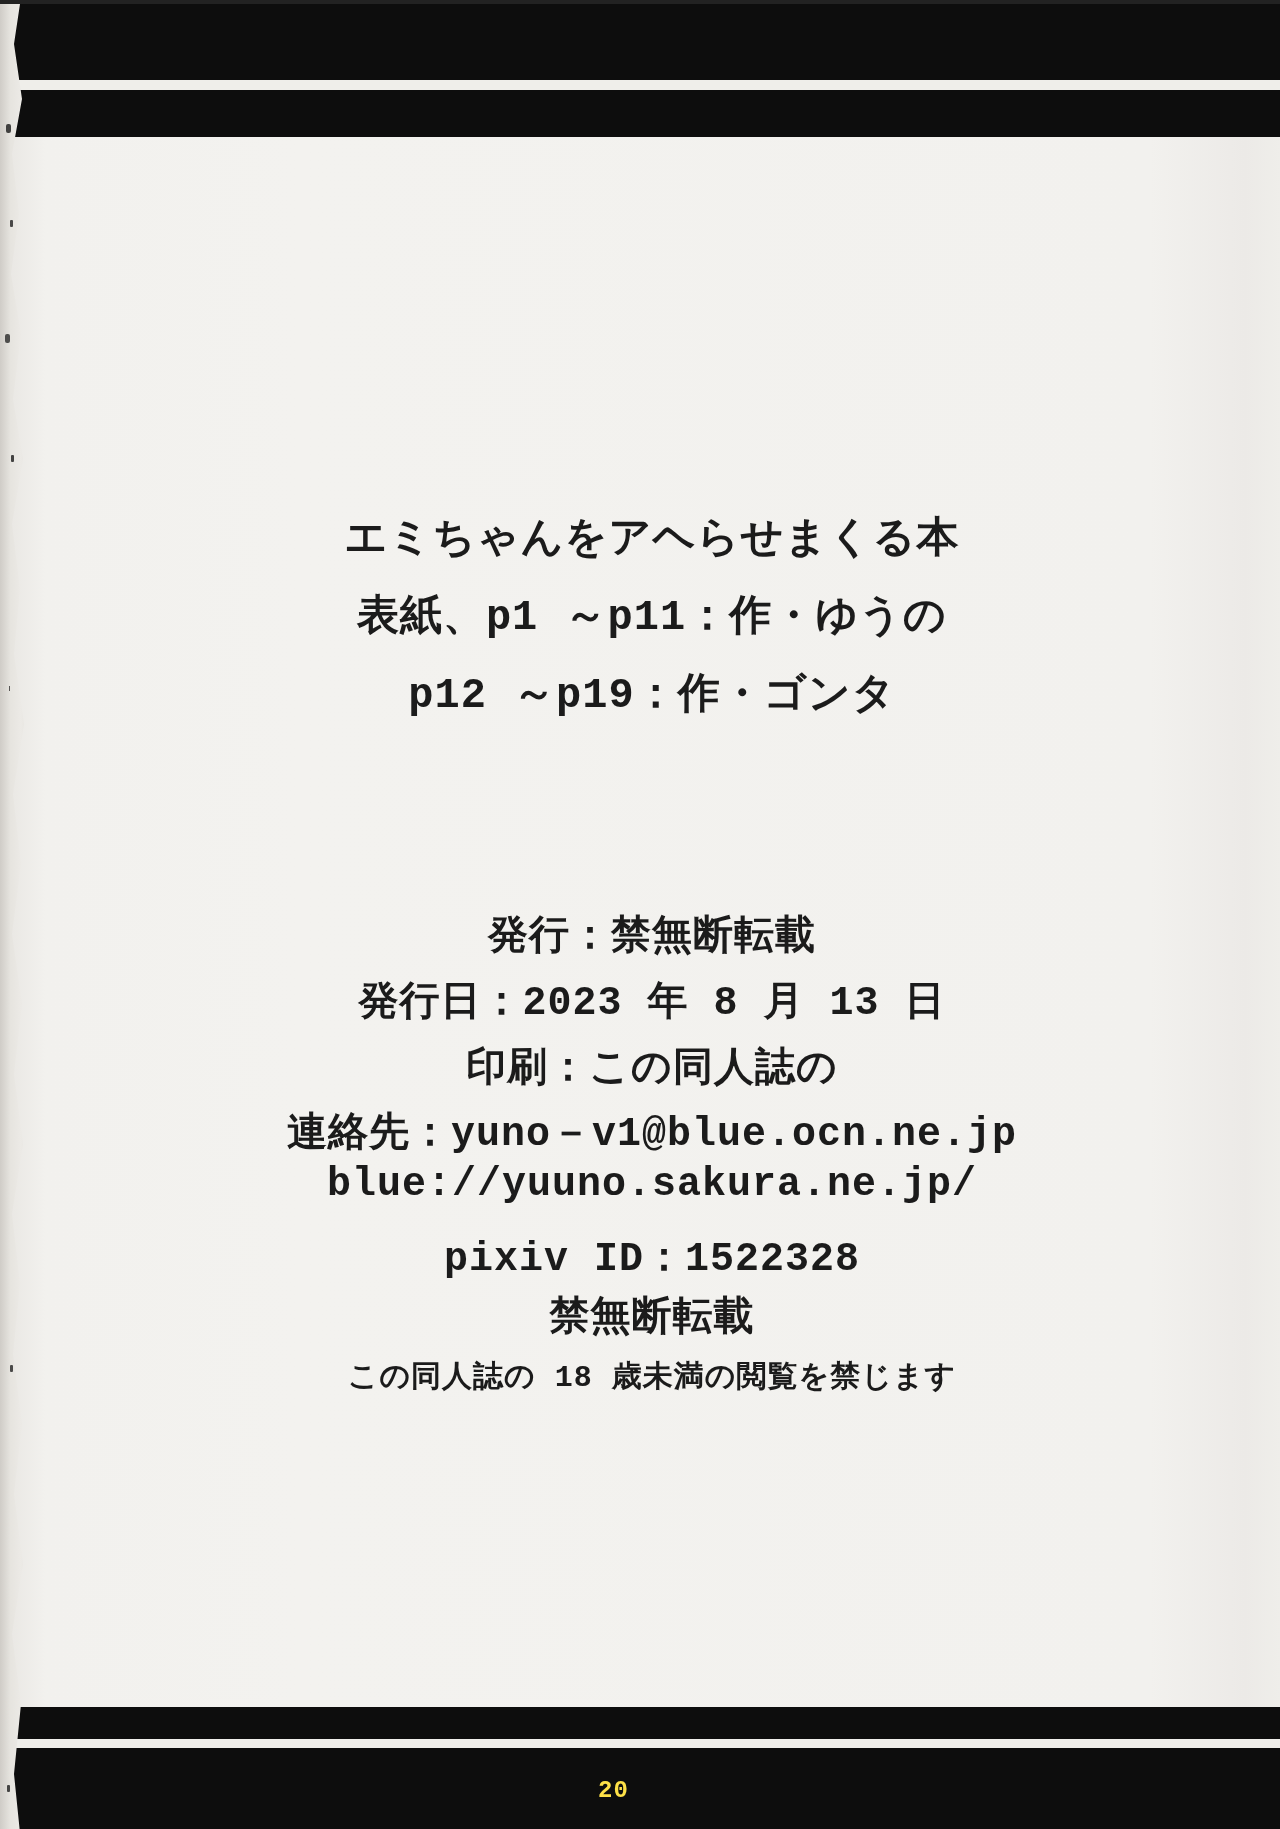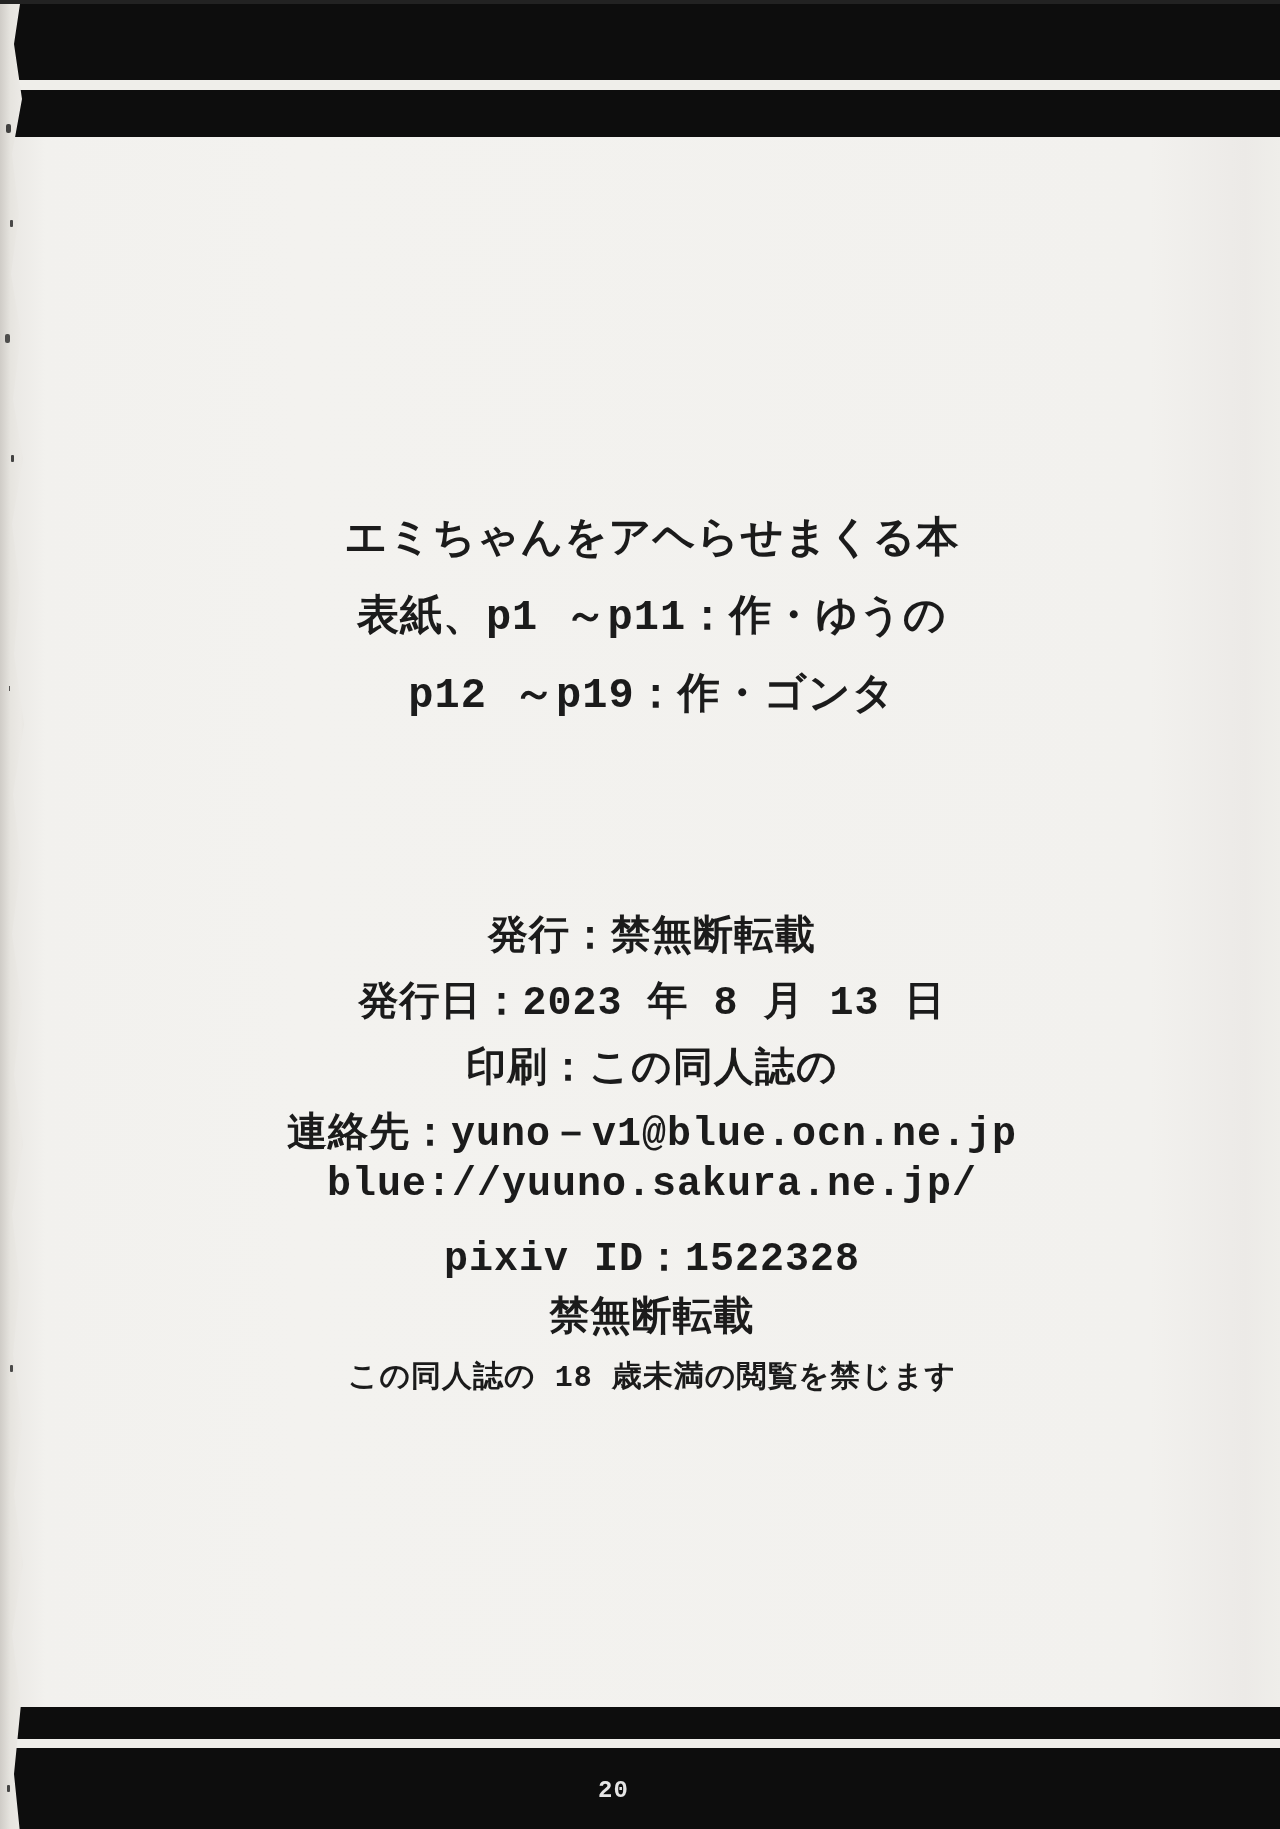--- a/index.html
+++ b/index.html
@@ -21,21 +21,21 @@
   }
   
   .band{position:absolute;left:0;width:1280px;background:#0d0d0d;}
   .band-top{top:0;height:133px;}
   .band-bottom{top:1703px;height:126px;}
   .stripe{position:absolute;left:0;width:1280px;background:#efeeea;}
   .stripe-top{top:76px;height:10px;}
   .stripe-bottom{top:32px;height:9px;}
   .page-number{
     position:absolute;left:598px;top:70px;
-    color:#e5e5e5;font-size:24px;font-weight:bold;
+    color:#fde047;font-size:24px;font-weight:bold;
     letter-spacing:1px;
   }
   
   .torn-edge{
     position:absolute;left:0;top:0;width:30px;height:1829px;
     background:linear-gradient(90deg,#cfccc7 0%,#e6e4df 35%,#eceae6 70%,#e3e1dc 100%);
     clip-path:polygon(
       0 0,20px 0,14px 40px,22px 95px,12px 150px,19px 210px,11px 270px,
       21px 330px,13px 395px,23px 455px,12px 520px,20px 585px,14px 650px,
       24px 720px,13px 790px,21px 860px,12px 930px,22px 1000px,14px 1070px,

